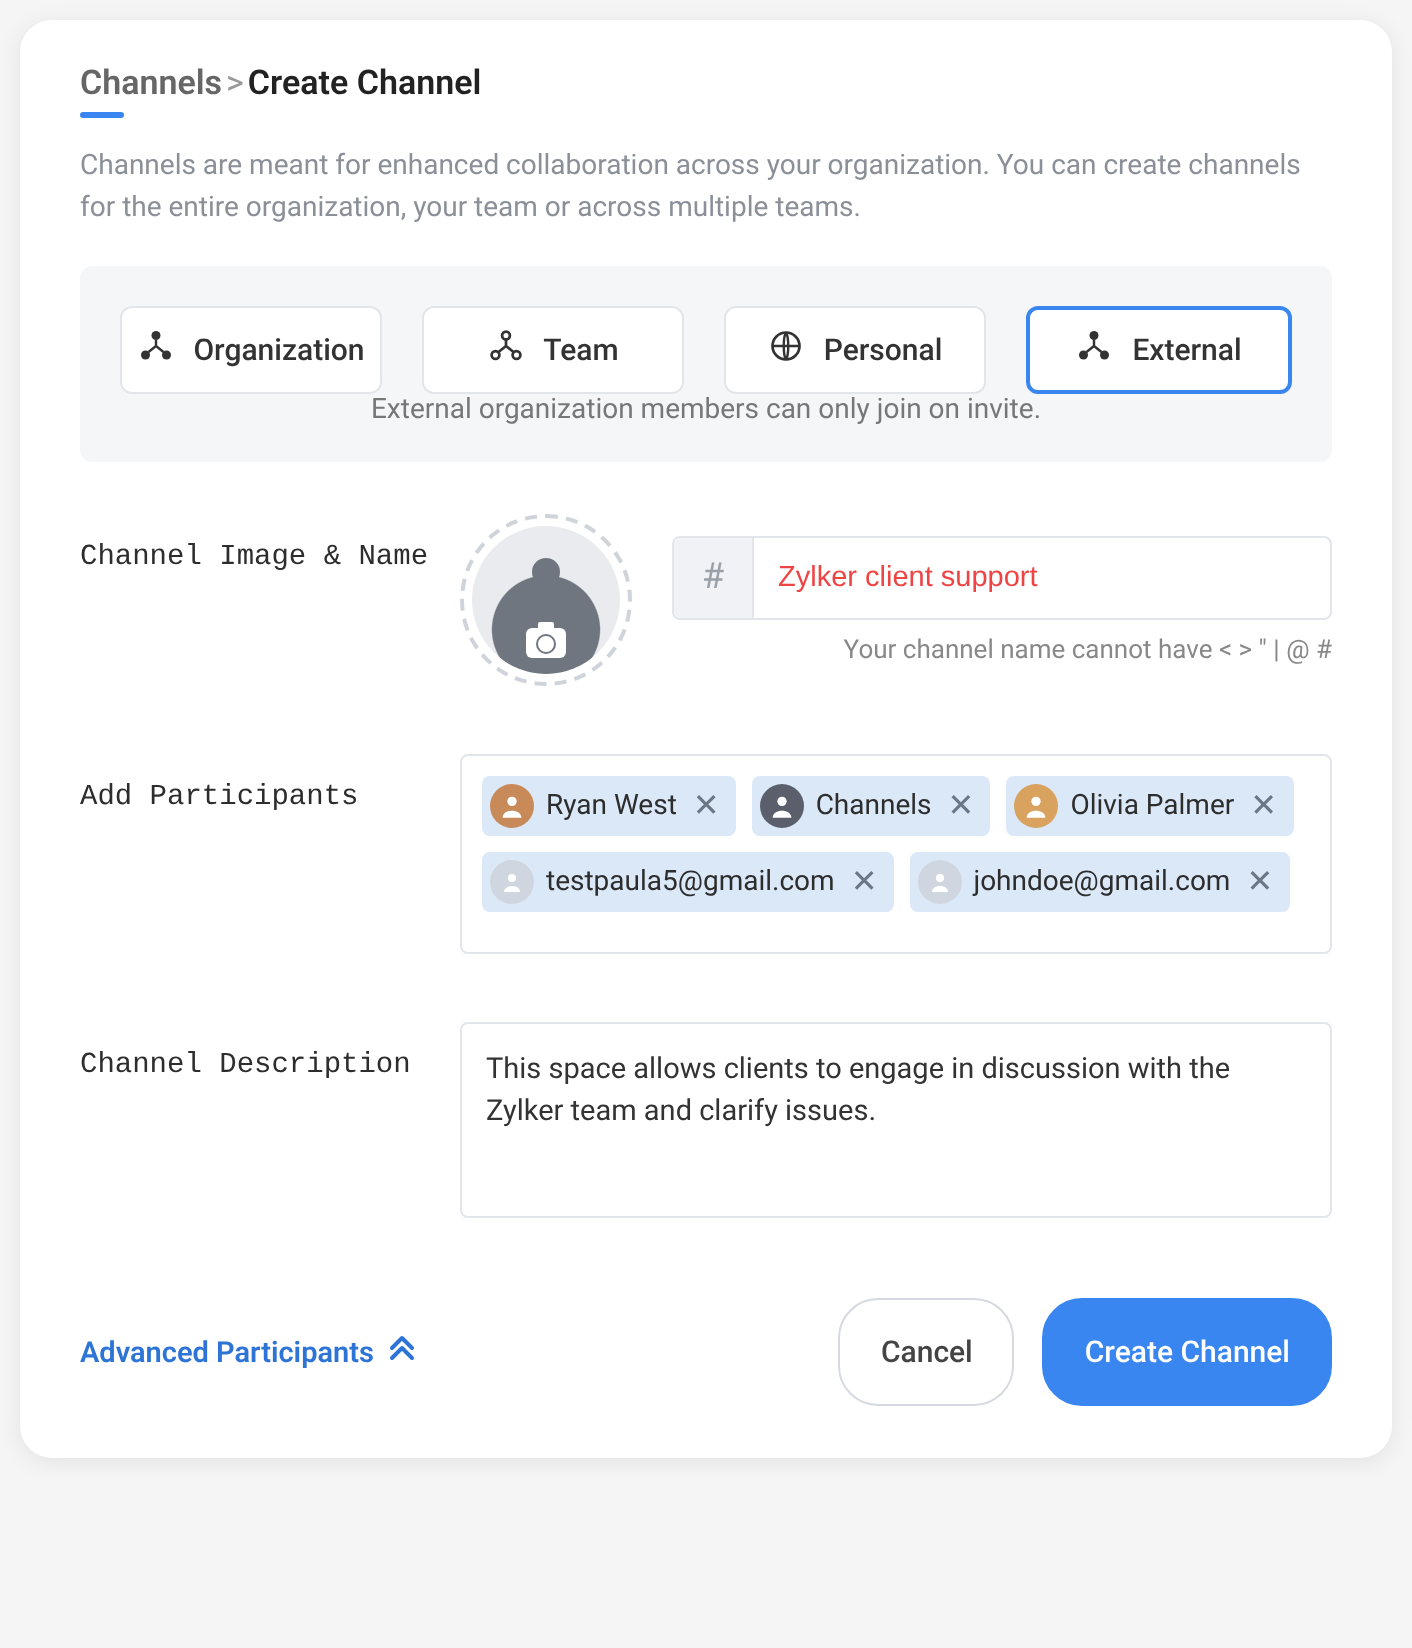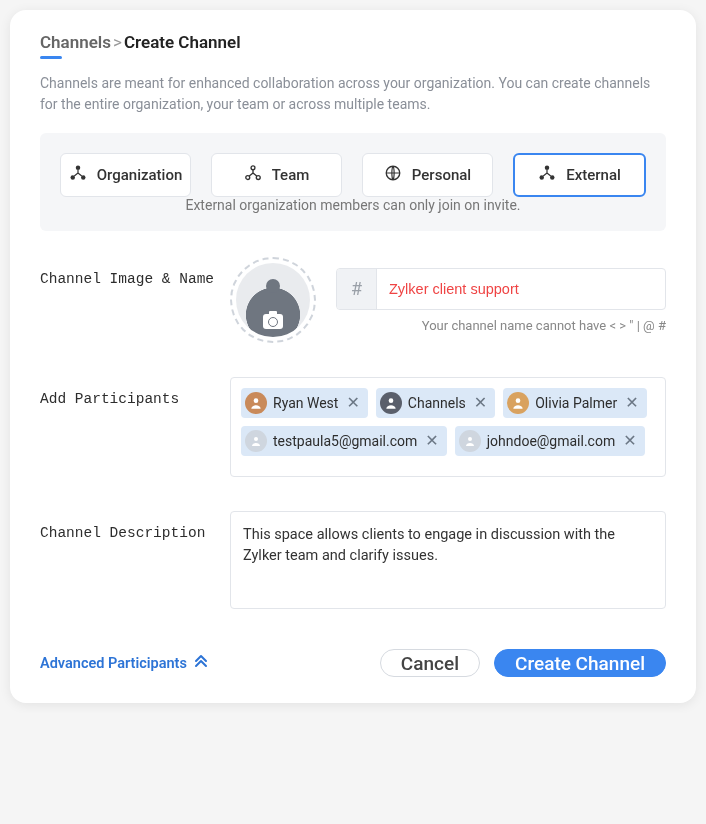--- a/index.html
+++ b/index.html
@@ -234,24 +234,24 @@
     color:#2d74d6;
     font-size:14.5px;
     font-weight:600;
     cursor:pointer;
     display:flex;
     align-items:center;
     gap:6px;
   }
   .footer-btns { display:flex; gap:14px; }
   .btn {
-    height:28px;
+    height:54px;
     padding:0 20px;
     border-radius:20px;
-    font-size:19px;
+    font-size:15px;
     cursor:pointer;
     font-weight:500;
     display:flex; align-items:center;
   }
   .btn.cancel {
     background:#fff;
     border:1px solid #d6dae0;
     color:#444;
   }
   .btn.primary {

